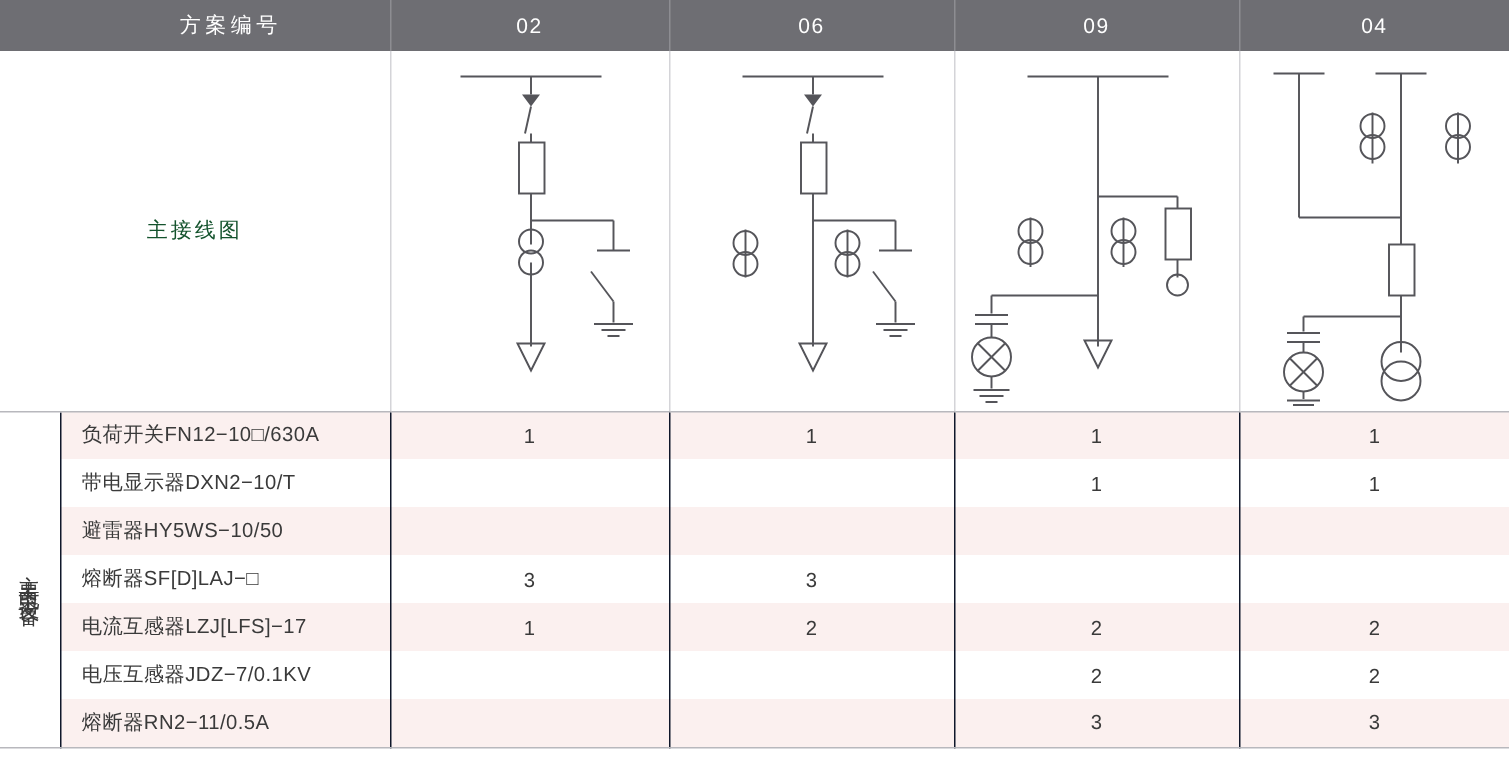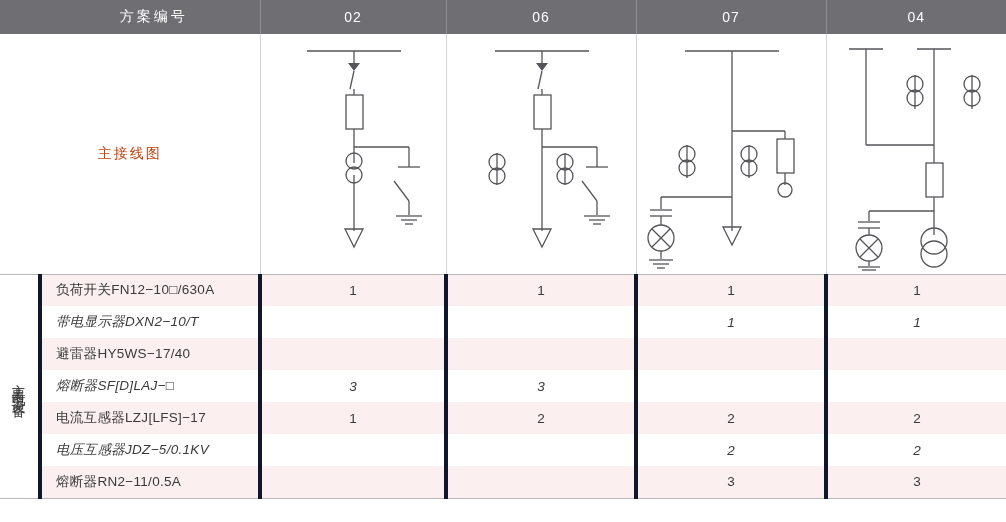--- a/index.html
+++ b/index.html
@@ -44,44 +44,44 @@
     vertical-align: middle;
     text-align: center;
     border-right: 1px solid #d4d4d8;
     border-bottom: 1px solid #b8b8bd;
     padding: 0;
     background: #ffffff;
   }
   tr.diagram-row td:last-child { border-right: none; }
   td.diagram-label {
     font-size: 14px;
-    color: #c2410c;
+    color: #14532d;
     letter-spacing: 2px;
     border-right: 1px solid #d4d4d8;
   }
   .diagram-cell svg { display: block; margin: 0 auto; }
 
   
   tr.data-row td {
     height: 32px;
     font-size: 13.5px;
     color: #3a3a3a;
     padding: 0;
-    border-right: 4px solid #0f172a;
+    border-right: 1px solid #0f172a;
     vertical-align: middle;
   }
   tr.data-row td:last-child { border-right: none; }
   tr.data-row td.item-name {
     text-align: left;
     padding-left: 14px;
     letter-spacing: 0.3px;
   }
   tr.data-row td.qty { text-align: center; }
   tr.data-row.odd td { background: #fbf0ef; }
-  tr.data-row.even td { background: #ffffff; font-style: italic; }
+  tr.data-row.even td { background: #ffffff; }
 
   td.group-label {
     width: 40px;
     background: #ffffff !important;
     border-right: 1px solid #d4d4d8;
     border-bottom: 1px solid #b8b8bd;
     text-align: center;
     vertical-align: middle;
     padding: 0;
   }
@@ -108,21 +108,21 @@
       <col style="width:190px">
       <col style="width:190px">
       <col style="width:180px">
     </colgroup>
 
     <thead>
       <tr class="head-row">
         <th class="head-name" colspan="2">方案编号</th>
         <th>02</th>
         <th>06</th>
-        <th>07</th>
+        <th>09</th>
         <th>04</th>
       </tr>
     </thead>
 
     <tbody>
 
       <tr class="diagram-row">
         <td class="diagram-label" colspan="2">主接线图</td>
 
         <td class="diagram-cell">
@@ -252,21 +252,21 @@
 
       <tr class="data-row even">
         <td class="item-name">带电显示器DXN2−10/T</td>
         <td class="qty"></td>
         <td class="qty"></td>
         <td class="qty">1</td>
         <td class="qty">1</td>
       </tr>
 
       <tr class="data-row odd">
-        <td class="item-name">避雷器HY5WS−17/40</td>
+        <td class="item-name">避雷器HY5WS−10/50</td>
         <td class="qty"></td>
         <td class="qty"></td>
         <td class="qty"></td>
         <td class="qty"></td>
       </tr>
 
       <tr class="data-row even">
         <td class="item-name">熔断器SF[D]LAJ−□</td>
         <td class="qty">3</td>
         <td class="qty">3</td>
@@ -276,21 +276,21 @@
 
       <tr class="data-row odd">
         <td class="item-name">电流互感器LZJ[LFS]−17</td>
         <td class="qty">1</td>
         <td class="qty">2</td>
         <td class="qty">2</td>
         <td class="qty">2</td>
       </tr>
 
       <tr class="data-row even">
-        <td class="item-name">电压互感器JDZ−5/0.1KV</td>
+        <td class="item-name">电压互感器JDZ−7/0.1KV</td>
         <td class="qty"></td>
         <td class="qty"></td>
         <td class="qty">2</td>
         <td class="qty">2</td>
       </tr>
 
       <tr class="data-row odd last">
         <td class="item-name">熔断器RN2−11/0.5A</td>
         <td class="qty"></td>
         <td class="qty"></td>

